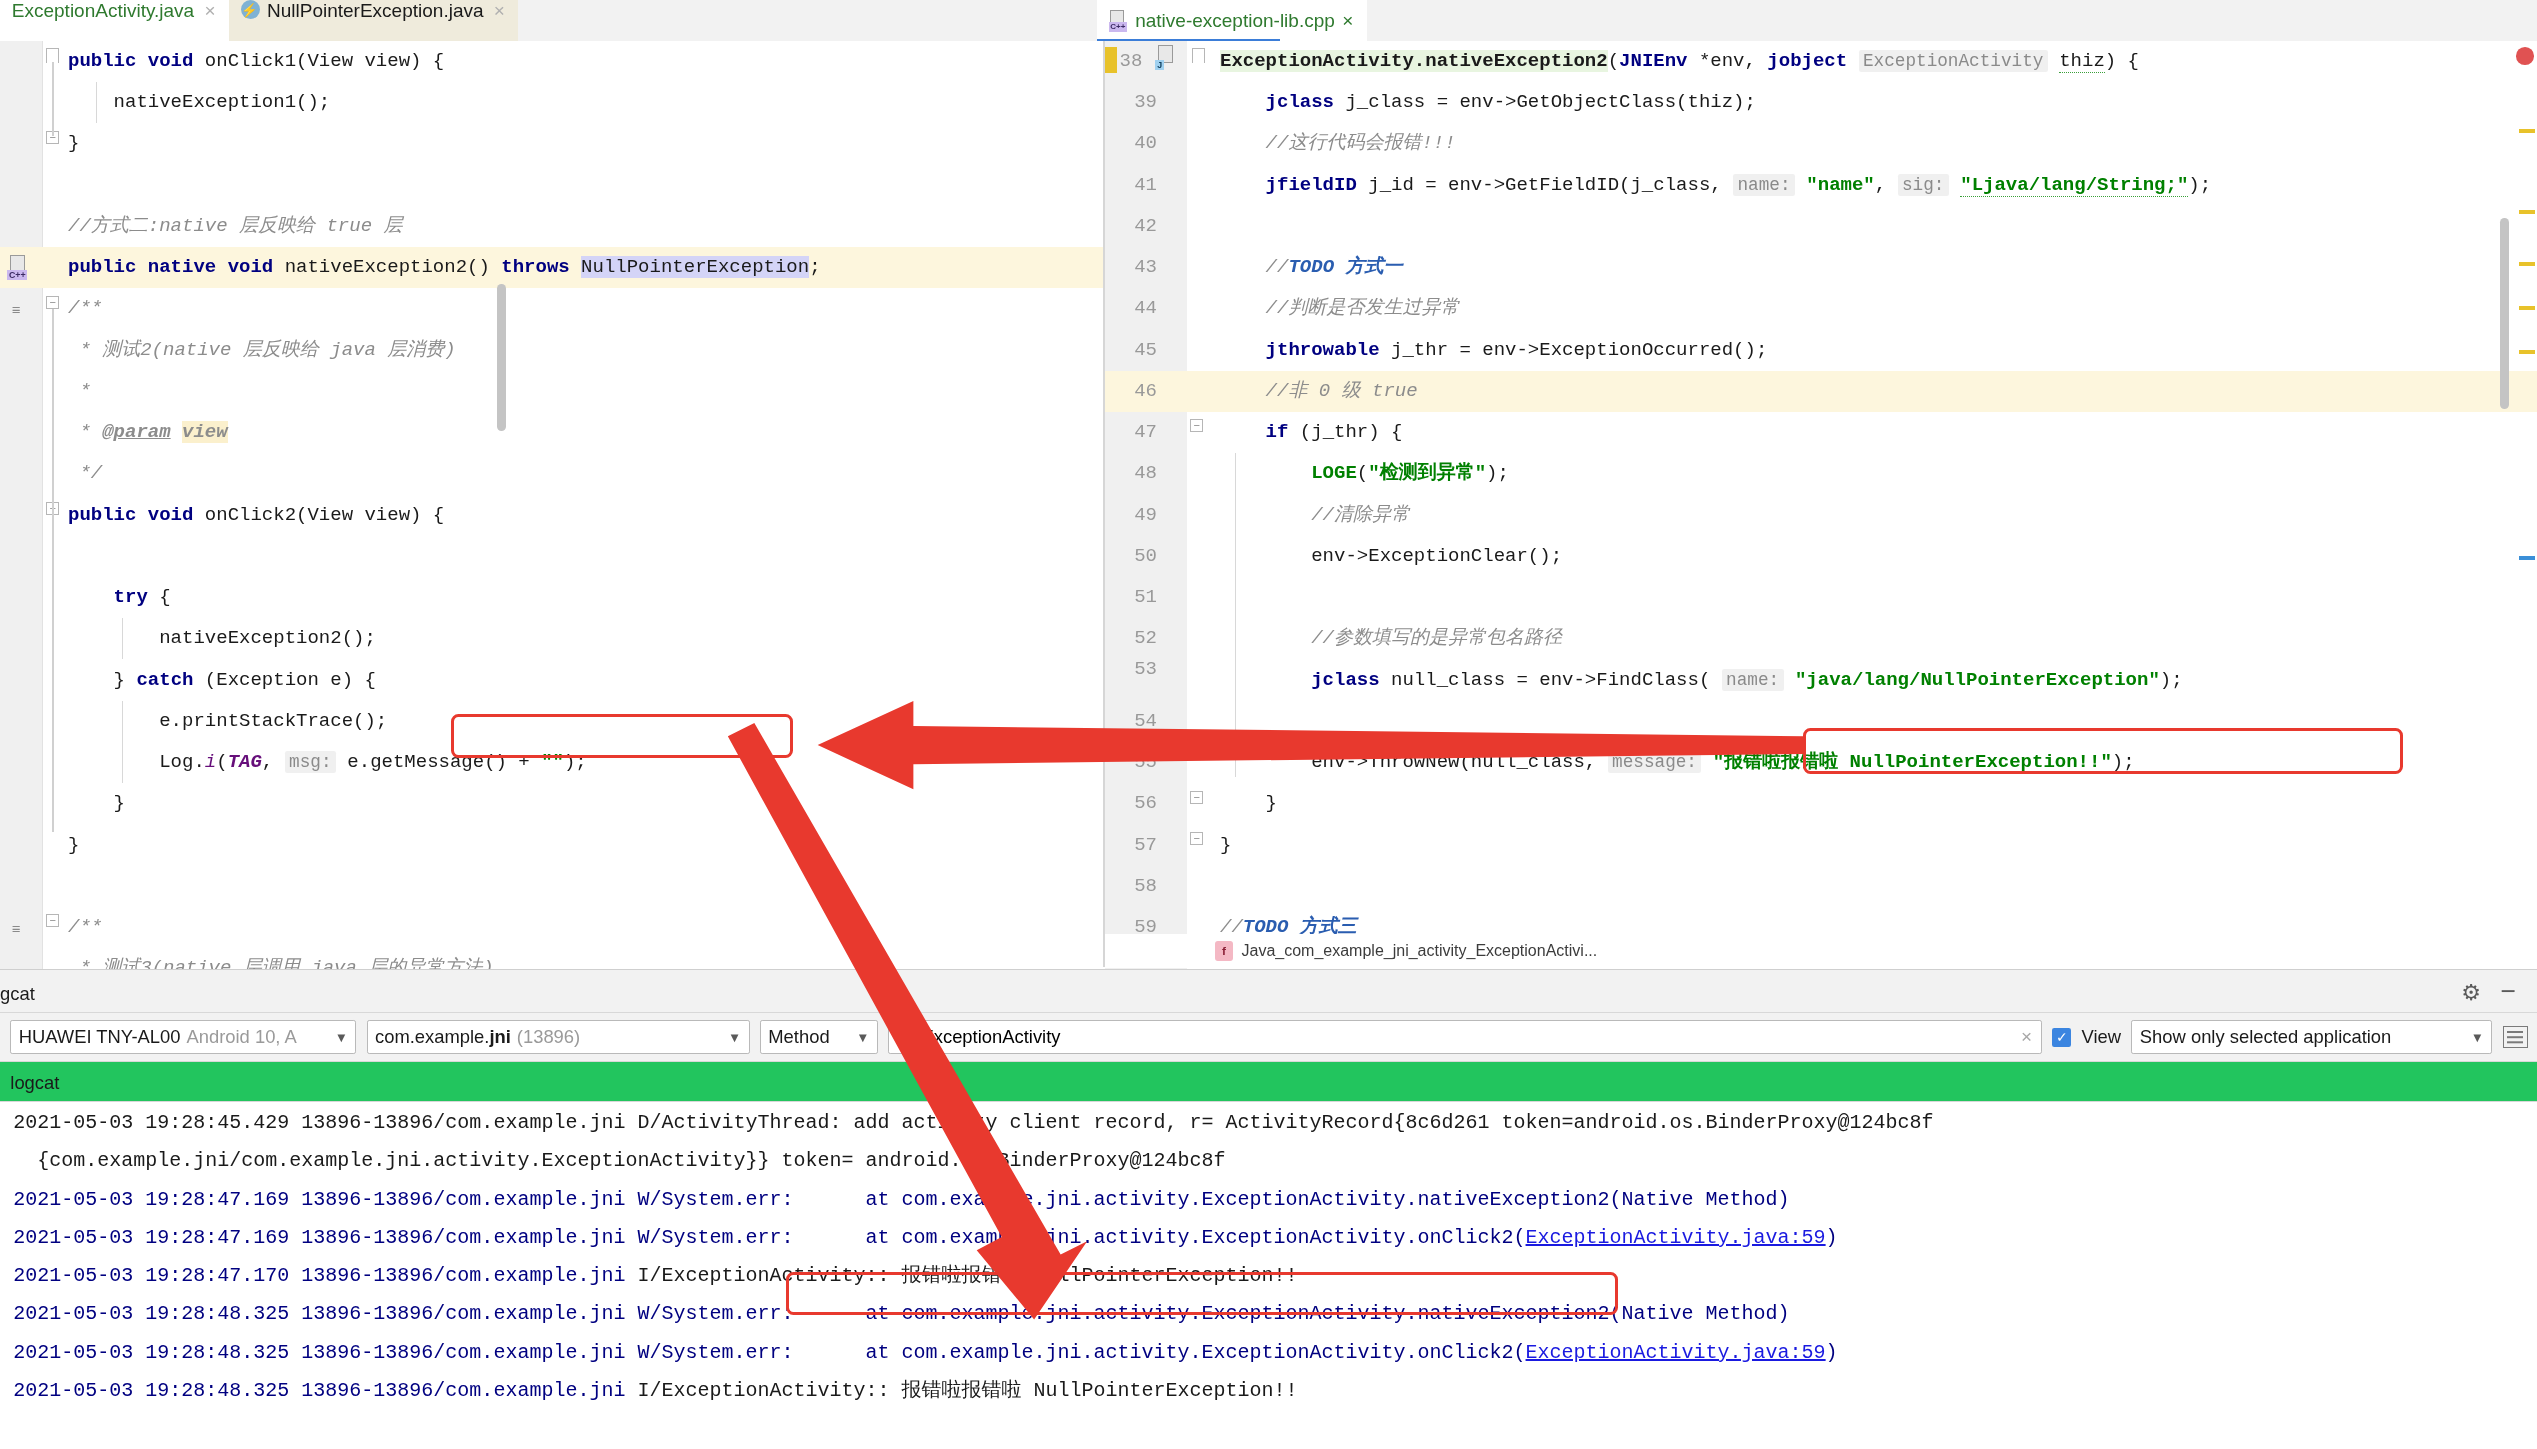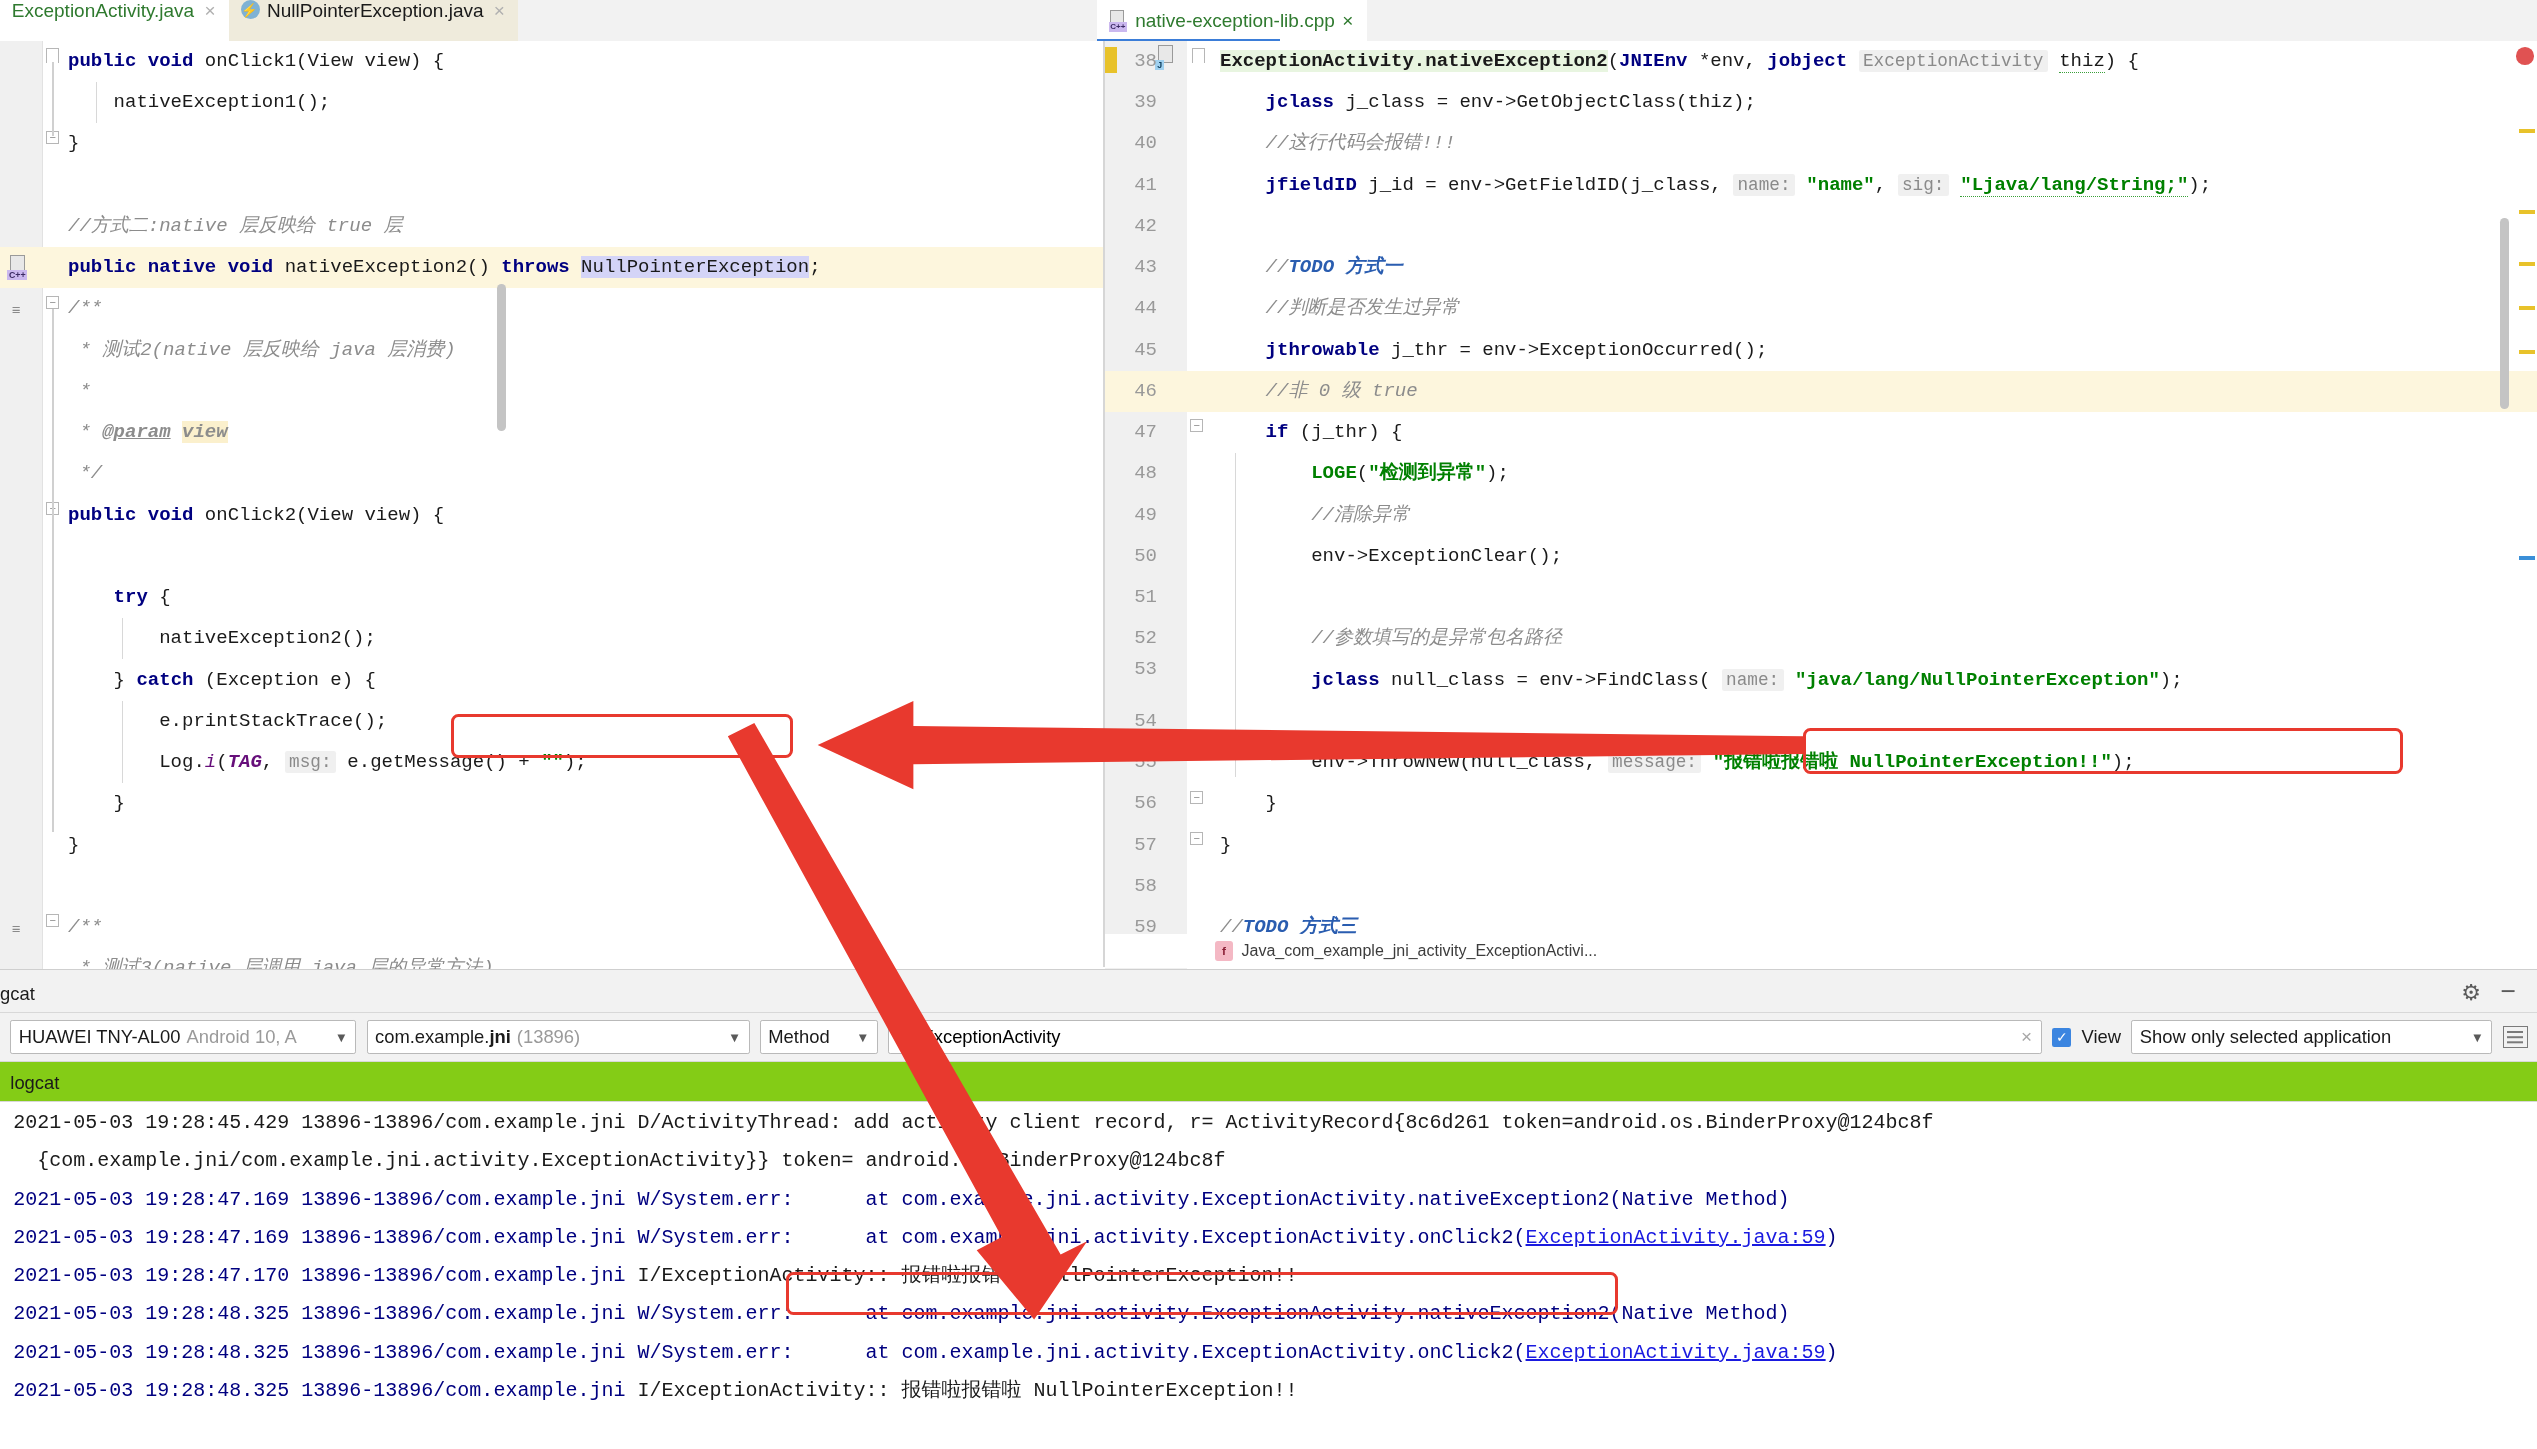--- a/index.html
+++ b/index.html
@@ -254,21 +254,21 @@
     width: 25px; height: 22px; border: 1.5px solid #7a7a7a;
     position: relative; flex: none;
   }
   .wrap-icon::after {
     content:""; position:absolute; left:3.7px; top:4.4px; right:3.7px; height:1.5px;
     background:#7a7a7a; box-shadow: 0 5.2px 0 #7a7a7a, 0 10.3px 0 #7a7a7a;
   }
 
   .logcat-tabstrip {
     position: absolute; left: 0; top: 1062px; width: 2538px; height: 40px;
-    background: #84cc16; border-bottom: 0.7px solid #d8d8d8;
+    background: #22c55e; border-bottom: 0.7px solid #d8d8d8;
   }
   .logcat-tabstrip .lbl {
     position: absolute; left: 10.3px; top: 10.3px; font-size: 18.4px; color: #1a1a1a;
   }
 
   .logcat-body {
     position: absolute; left: 0; top: 1102px; width: 2538px; height: 348px;
     background: #ffffff; overflow: hidden;
   }
   .logline {
@@ -387,21 +387,21 @@
     </div>
 
     <div class="fold-arrow" style="left:87px;top:7.4px;"></div>
     <div class="fold-mark r" style="top:378px;">−</div>
     <div class="fold-mark r" style="top:750px;">−</div>
     <div class="fold-mark r" style="top:791px;">−</div>
 
     <div class="indent-guide" style="left:130px;top:412px;height:324px;"></div>
 
     <div id="right-gutter-nums">
-        <div class="lnum" style="top: 0px; left: 0px;">38</div>
+        <div class="lnum" style="top: 0px; left: 0px; text-align: center;">38</div>
         <div class="lnum" style="top: 41px; left: 0px;">39</div>
         <div class="lnum" style="top: 82px; left: 0px;">40</div>
         <div class="lnum" style="top: 124px; left: 0px;">41</div>
         <div class="lnum" style="top: 165px; left: 0px;">42</div>
         <div class="lnum" style="top: 206px; left: 0px;">43</div>
         <div class="lnum" style="top: 247px; left: 0px;">44</div>
         <div class="lnum" style="top: 289px; left: 0px;">45</div>
         <div class="lnum" style="top: 330px; left: 0px;">46</div>
         <div class="lnum" style="top: 371px; left: 0px;">47</div>
         <div class="lnum" style="top: 412px; left: 0px;">48</div>

